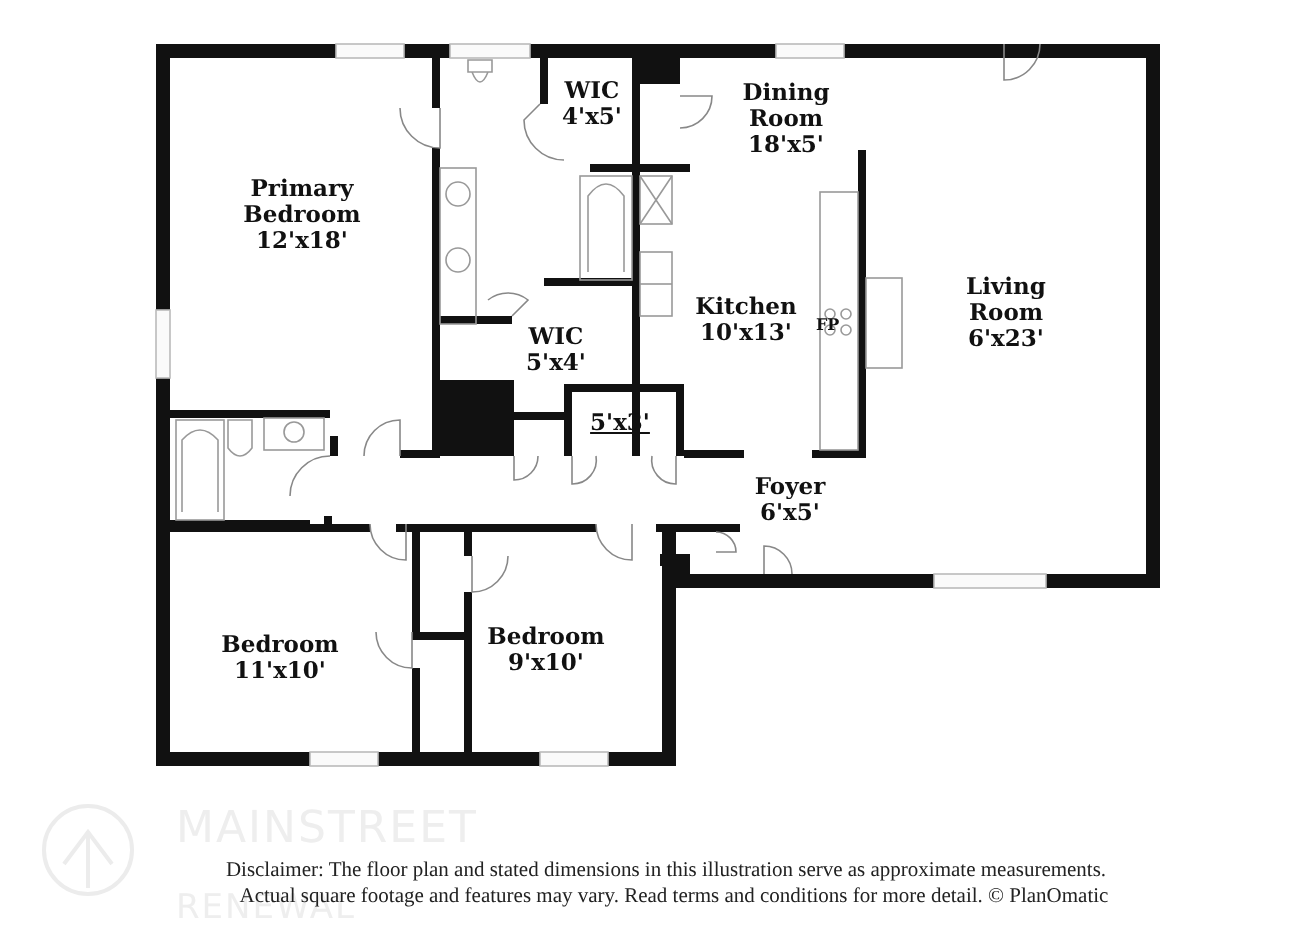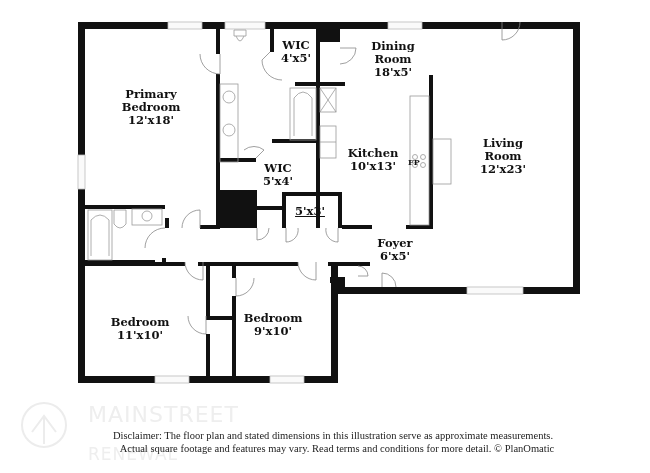--- a/index.html
+++ b/index.html
@@ -184,21 +184,21 @@
 </div>
 
 <div class="label" style="left:373px; top:147px;">
   <div>Kitchen</div>
   <div>10'x13'</div>
 </div>
 
 <div class="label" style="left:503px; top:137px;">
   <div>Living</div>
   <div>Room</div>
-  <div>12'x23'</div>
+  <div>6'x23'</div>
 </div>
 
 <div class="label" style="left:395px; top:237px;">
   <div>Foyer</div>
   <div>6'x5'</div>
 </div>
 
 <div class="label" style="left:140px; top:316px;">
   <div>Bedroom</div>
   <div>11'x10'</div>

